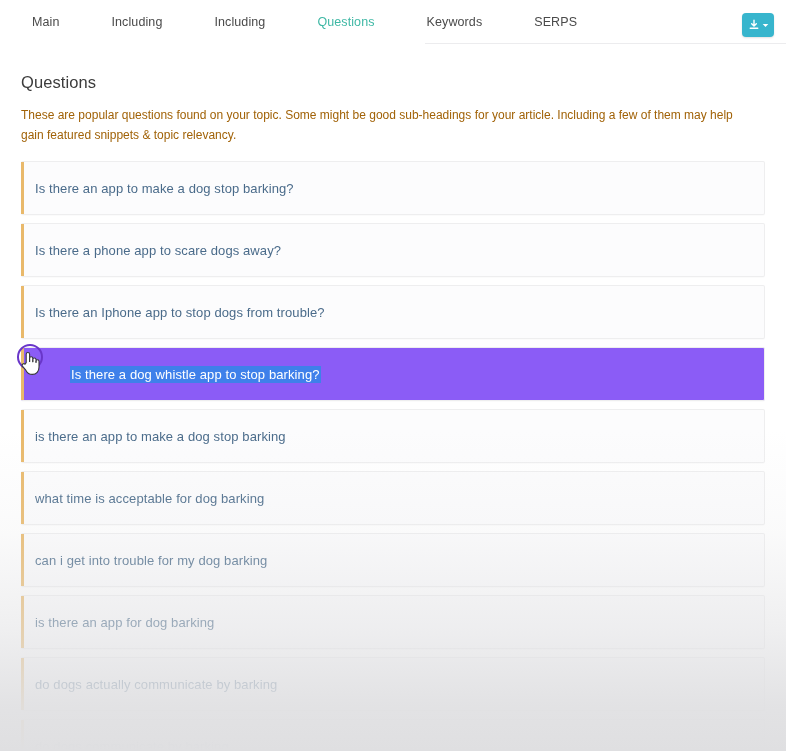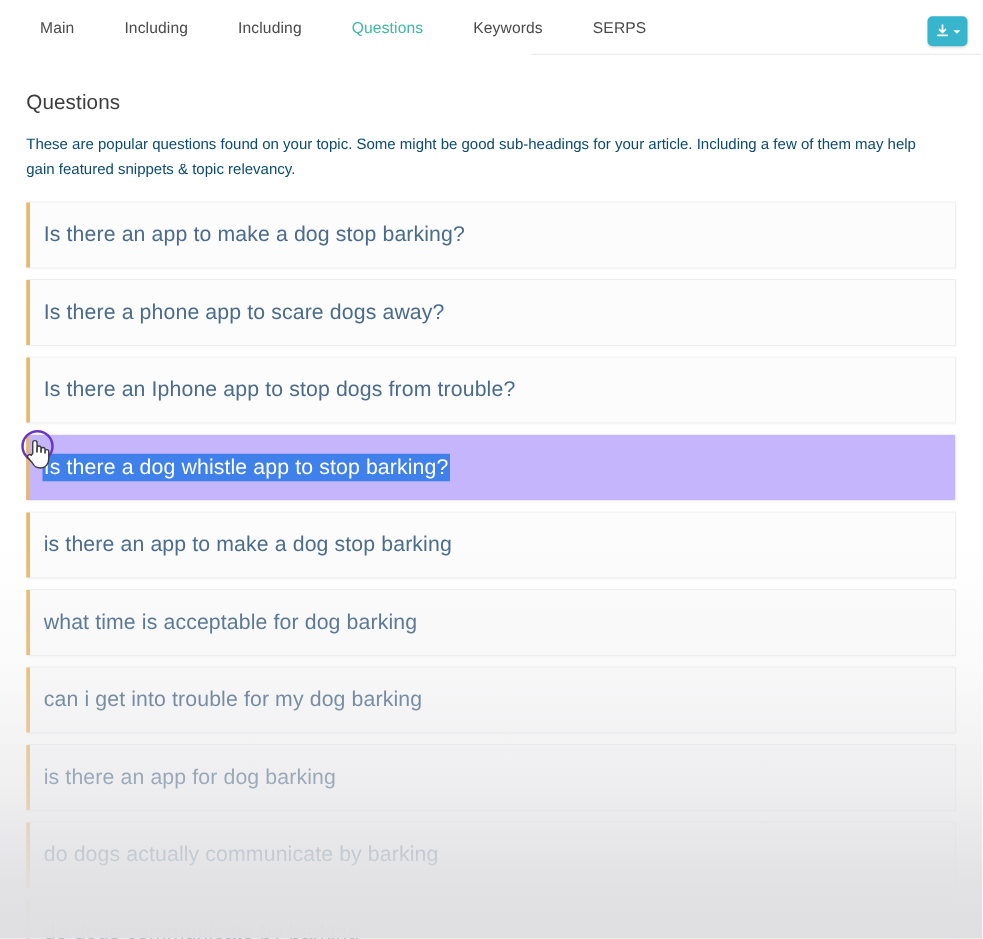--- a/index.html
+++ b/index.html
@@ -47,21 +47,21 @@
     height: 44px;
     background: #ffffff;
     z-index: 2;
   }
   #tabs {
     position: absolute;
     left: 22px;
     top: 13px;
     display: flex;
     align-items: flex-end;
-    gap: 4px;
+    gap: 16px;
   }
   .tab {
     font-size: 12.5px;
     color: #4a4a4a;
     padding: 0 18px;
     line-height: 18px;
     cursor: pointer;
     white-space: nowrap;
     letter-spacing: 0.1px;
   }
@@ -109,21 +109,21 @@
     color: #3c3c3c;
     font-weight: normal;
     margin: 0;
     padding-top: 29px;
     letter-spacing: 0.1px;
   }
 
   #page-desc {
     margin: 13px 0 0 0;
     font-size: 12px;
-    color: #0c4a6e;
+    color: #a16207;
     line-height: 20px;
     max-width: 714px;
   }
 
   
   #question-list {
     margin-top: 16px;
   }
   .q-card {
     position: relative;
@@ -140,32 +140,33 @@
   .q-accent {
     position: absolute;
     left: 0;
     top: 0;
     bottom: 0;
     width: 3px;
     background: #e9b96b;
   }
   .q-text {
     margin-left: 14px;
-    font-size: 17px;
+    font-size: 13px;
     color: #4a6b8a;
     cursor: pointer;
     letter-spacing: 0.1px;
   }
   .q-card.selected .q-text {
     background: #3f80ea;
     color: #ffffff;
     box-shadow: 0 0 0 1px #3f80ea;
   }
   .q-card.selected {
-    background: #c4b5fd;
+    background: #8b5cf6;
+    padding-left: 36px;
   }
 
   
   #cursor-layer {
     position: absolute;
     left: 0;
     top: 0;
     width: 786px;
     height: 751px;
     pointer-events: none;

